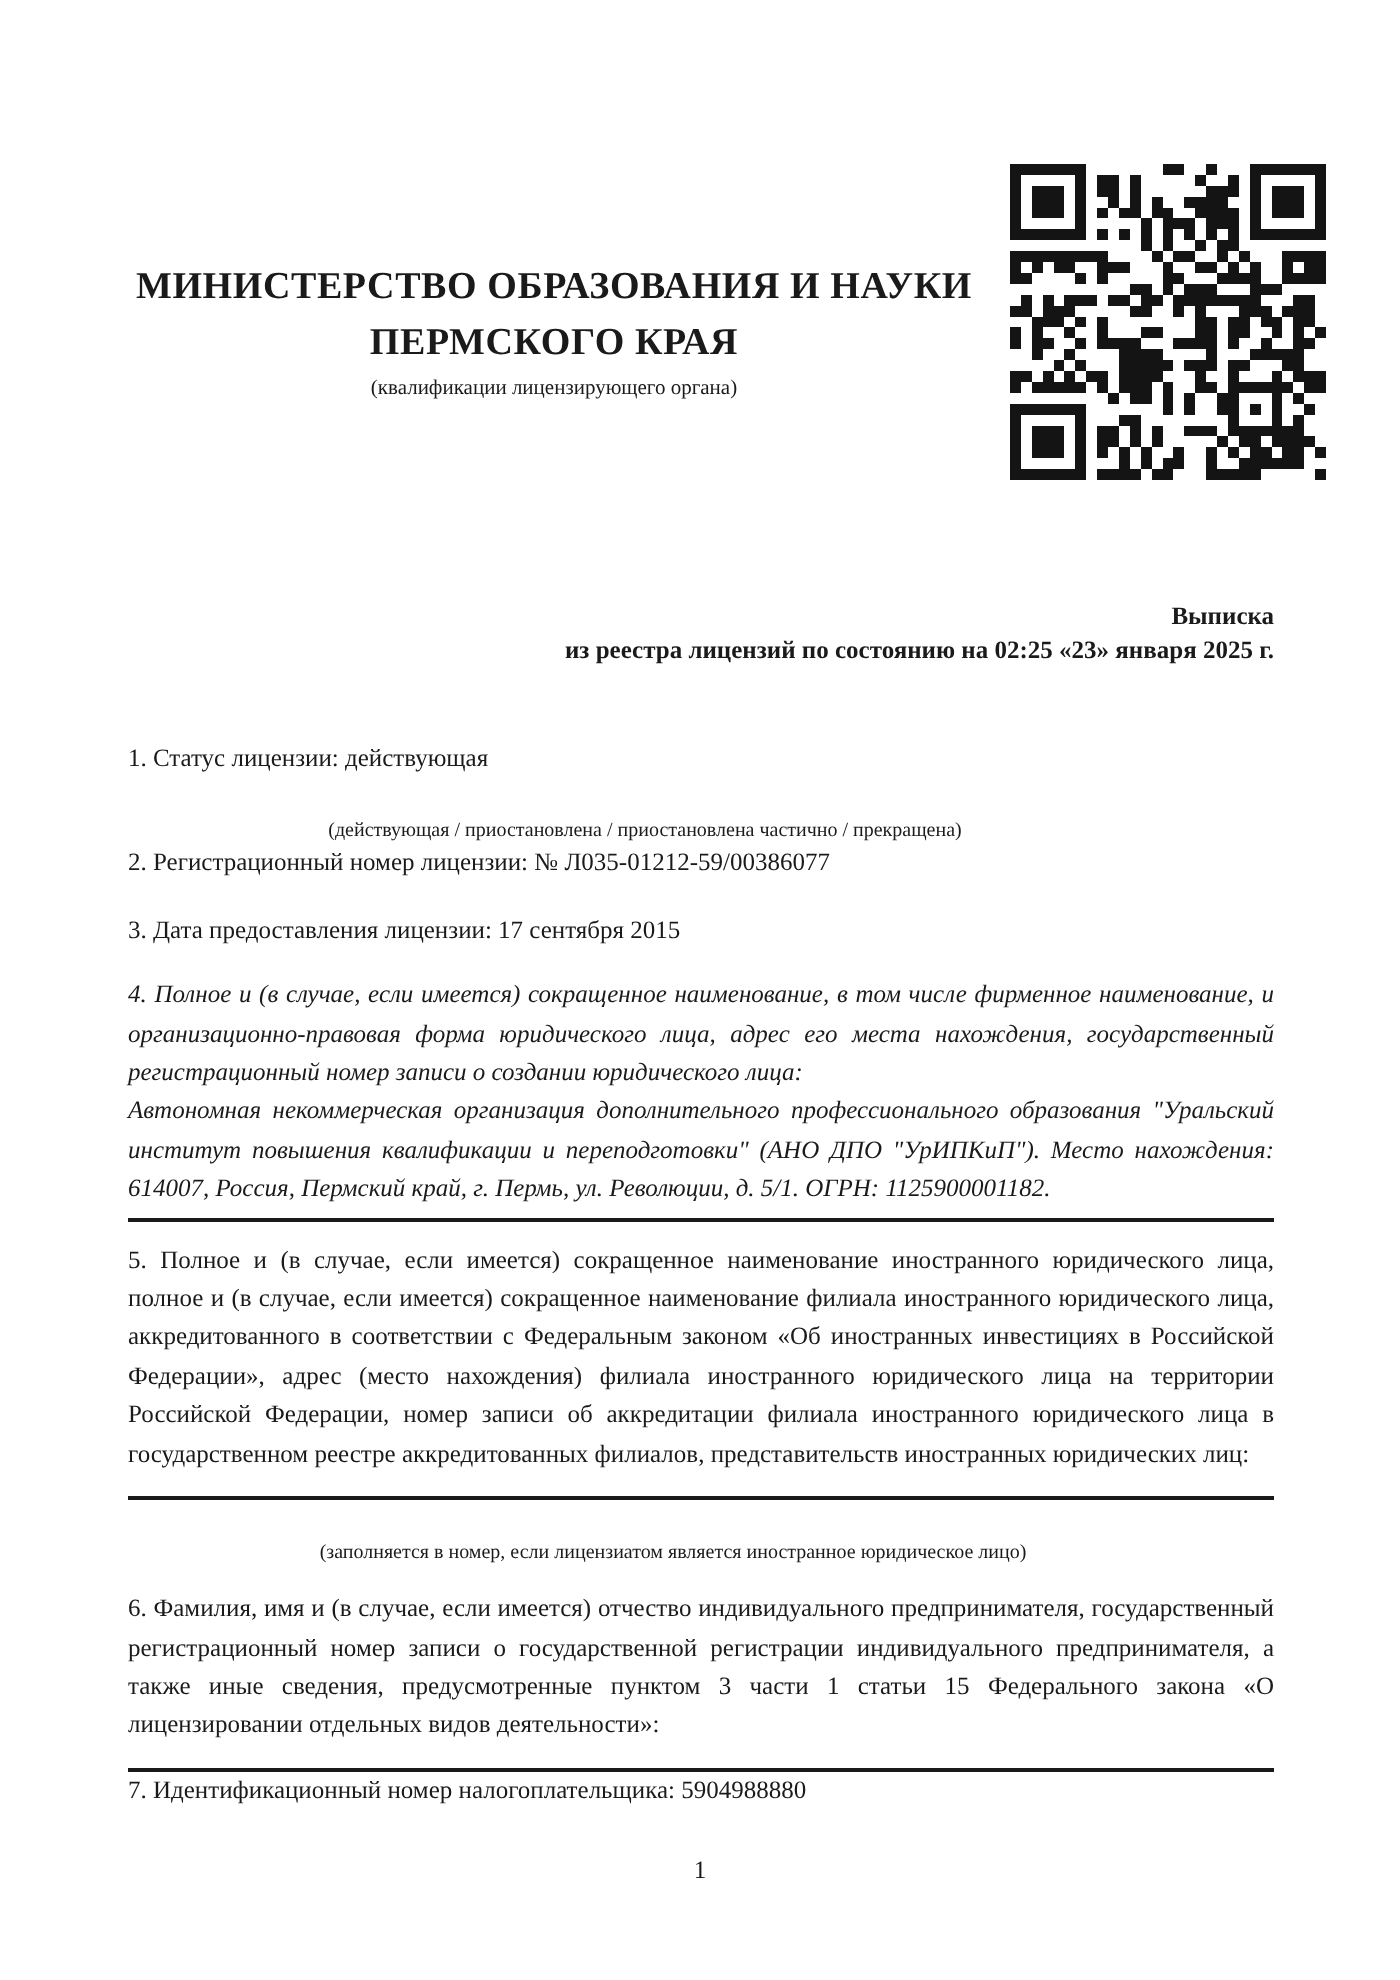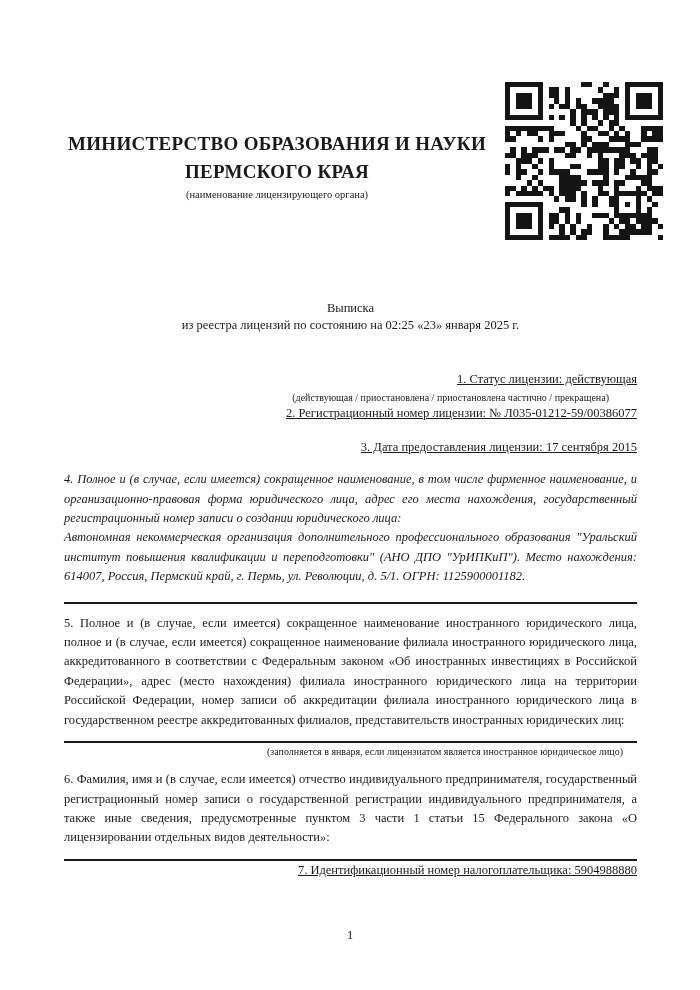--- a/index.html
+++ b/index.html
@@ -46,67 +46,67 @@
   .qr rect { fill: #141414; }
 
   
   .content {
     position: absolute;
     left: 64px; top: 300px;
     width: 573px;
     font-size: 12.5px;
     line-height: 19.4px;
   }
-  .doc-title { text-align: center; line-height: 17px; }
+  .doc-title { text-align: right; line-height: 17px; font-weight: bold; }
 
   .item-text { text-align: justify; margin: 0; }
-  .item-text.single { text-align: right; text-decoration: underline; }
+  .item-text.single { text-align: left; }
 
   .it1 { margin-top: 36px; }
   .it2 { }
   .it3 { margin-top: 14px; }
   .it4 { margin-top: 13px; font-style: italic; }
   .it5 { margin-top: 10px; }
   .it6 { margin-top: 12px; }
   .it7 { margin-top: 0; }
 
   .underlined {
     border-bottom: 2px solid #1a1a1a;
-    padding-bottom: 15px;
+    padding-bottom: 4px;
   }
   .blank-line {
     height: 11px;
     border-bottom: 2px solid #1a1a1a;
   }
   .item-caption {
     font-size: 10px;
     line-height: 13px;
-    text-align: right;
-    margin-top: 2px;
+    text-align: center;
+    margin-top: 20px;
   }
   .caption-status { transform: translateX(-28px); }
   .caption-offset { transform: translateX(-14px); }
 
   .page-number {
     position: absolute;
     top: 928px; left: 0;
     width: 700px;
     text-align: center;
     font-size: 12.5px;
   }
 </style>
 </head>
 <body>
 
 <div class="page">
 
   <div class="header-text">
     <div class="ministry-name">МИНИСТЕРСТВО ОБРАЗОВАНИЯ И НАУКИ</div>
     <div class="ministry-name">ПЕРМСКОГО КРАЯ</div>
-    <div class="ministry-caption">(наименование лицензирующего органа)</div>
+    <div class="ministry-caption">(квалификации лицензирующего органа)</div>
   </div>
 
   <svg class="qr" id="qr-svg" viewBox="0 0 29 29" xmlns="http://www.w3.org/2000/svg">
       <rect x="0" y="0" width="1" height="1"></rect>
       <rect x="1" y="0" width="1" height="1"></rect>
       <rect x="2" y="0" width="1" height="1"></rect>
       <rect x="3" y="0" width="1" height="1"></rect>
       <rect x="4" y="0" width="1" height="1"></rect>
       <rect x="5" y="0" width="1" height="1"></rect>
       <rect x="6" y="0" width="1" height="1"></rect>
@@ -549,21 +549,21 @@
     </div>
 
     <div class="item it4">
       <p class="item-text">4. Полное и (в случае, если имеется) сокращенное наименование, в том числе фирменное наименование, и организационно-правовая форма юридического лица, адрес его места нахождения, государственный регистрационный номер записи о создании юридического лица:</p>
       <p class="item-text underlined">Автономная некоммерческая организация дополнительного профессионального образования "Уральский институт повышения квалификации и переподготовки" (АНО ДПО "УрИПКиП"). Место нахождения: 614007, Россия, Пермский край, г. Пермь, ул. Революции, д. 5/1. ОГРН: 1125900001182.</p>
     </div>
 
     <div class="item it5">
       <p class="item-text">5. Полное и (в случае, если имеется) сокращенное наименование иностранного юридического лица, полное и (в случае, если имеется) сокращенное наименование филиала иностранного юридического лица, аккредитованного в соответствии с Федеральным законом «Об иностранных инвестициях в Российской Федерации», адрес (место нахождения) филиала иностранного юридического лица на территории Российской Федерации, номер записи об аккредитации филиала иностранного юридического лица в государственном реестре аккредитованных филиалов, представительств иностранных юридических лиц:</p>
       <div class="blank-line"></div>
-      <div class="item-caption caption-offset">(заполняется в января, если лицензиатом является иностранное юридическое лицо)</div>
+      <div class="item-caption caption-offset">(заполняется в номер, если лицензиатом является иностранное юридическое лицо)</div>
     </div>
 
     <div class="item it6">
       <p class="item-text">6. Фамилия, имя и (в случае, если имеется) отчество индивидуального предпринимателя, государственный регистрационный номер записи о государственной регистрации индивидуального предпринимателя, а также иные сведения, предусмотренные пунктом 3 части 1 статьи 15 Федерального закона «О лицензировании отдельных видов деятельности»:</p>
       <div class="blank-line"></div>
     </div>
 
     <div class="item it7">
       <p class="item-text single">7. Идентификационный номер налогоплательщика: 5904988880</p>
     </div>

